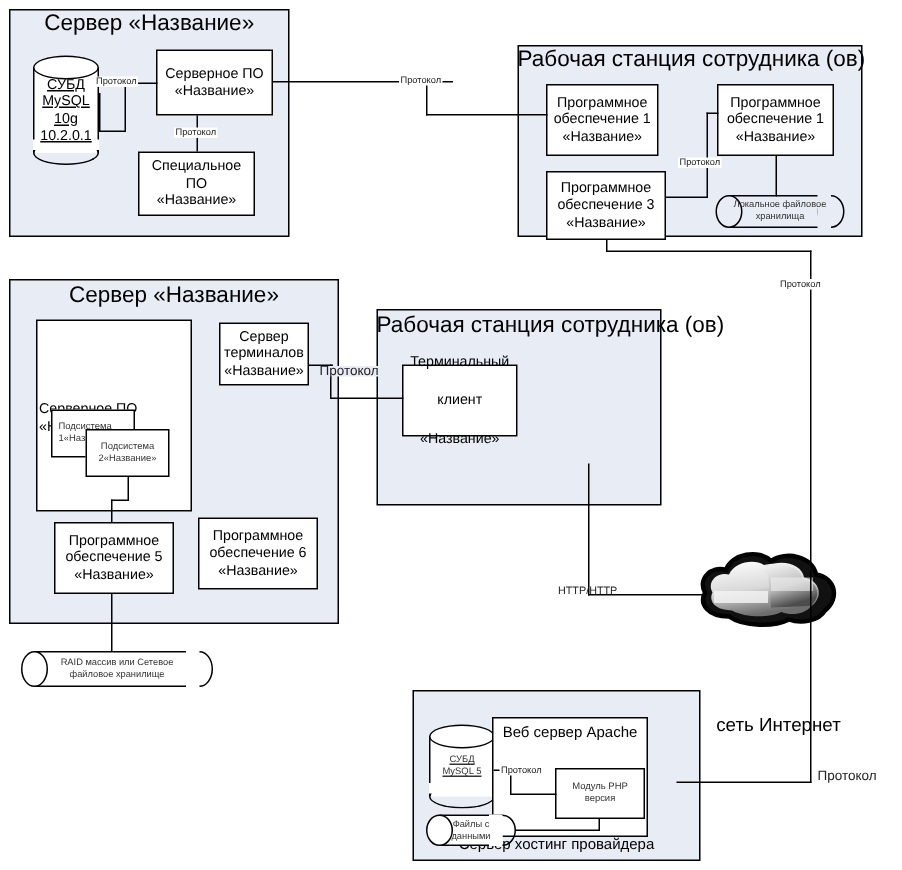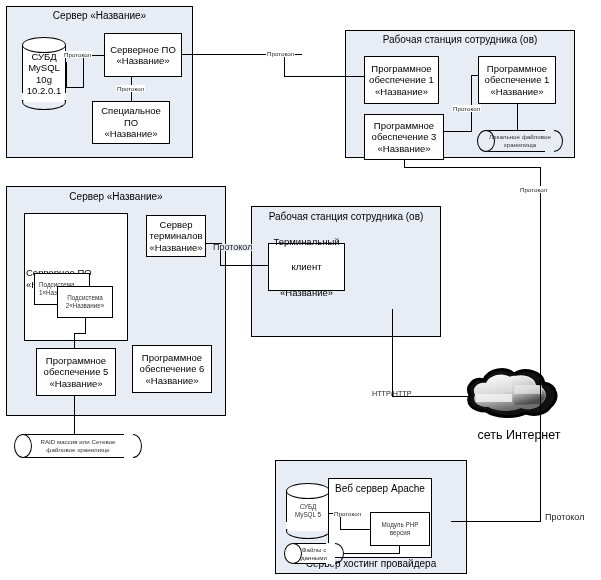--- a/index.html
+++ b/index.html
@@ -2,21 +2,21 @@
 <html><head>
 <meta charset="utf-8">
 <style>
   html,body{margin:0;padding:0;background:#ffffff;}
   body{width:601px;height:580px;position:relative;overflow:hidden;
        font-family:"Liberation Sans","DejaVu Sans",sans-serif;color:#000;}
   #stage{position:absolute;left:0;top:0;width:601px;height:580px;}
 
   
   .panel{position:absolute;background:#e7ecf5;border:1.3px solid #000;box-sizing:border-box;}
-  .panel-title{position:absolute;left:0;right:0;text-align:center;font-size:10px;
+  .panel-title{position:absolute;left:0;right:0;text-align:center;font-size:15px;
                line-height:11px;white-space:nowrap;}
   .box{position:absolute;background:#ffffff;border:1.2px solid #000;box-sizing:border-box;
        display:flex;align-items:center;justify-content:center;text-align:center;
        font-size:9.5px;line-height:11.5px;padding:1px;}
   .box.sm{font-size:6.3px;line-height:8px;color:#333;}
   .box.titlebox{align-items:flex-start;justify-content:center;padding-top:4px;font-size:10.5px;}
   .line{position:absolute;background:#000;}
   .h{height:1.3px;}
   .v{width:1.3px;}
   .lbl{position:absolute;font-size:6.2px;line-height:7px;color:#222;background:#ffffff;
@@ -28,42 +28,42 @@
   .cyl .body{position:absolute;left:0;right:0;top:8px;bottom:8px;background:#fff;
              border-left:1.2px solid #000;border-right:1.2px solid #000;}
   .cyl .top,.cyl .bot{position:absolute;left:0;right:0;height:16px;background:#fff;
              border:1.2px solid #000;border-radius:50%;box-sizing:border-box;}
   .cyl .top{top:0;}
   .cyl .bot{bottom:0;border-top:none;background:transparent;}
   .cyl .bot::after{content:"";position:absolute;left:-1.2px;right:-1.2px;top:-1.2px;height:50%;
              background:#fff;}
   .cyl .txt{position:absolute;left:0;right:0;top:0;bottom:0;display:flex;flex-direction:column;
             align-items:center;justify-content:center;text-align:center;font-size:9.5px;
-            line-height:11.5px;z-index:3;}
+            line-height:11.5px;z-index:3;text-decoration:underline;}
   .cyl .txt.sm{font-size:6.3px;line-height:8px;color:#333;}
 
   
   .hcyl{position:absolute;}
   .hcyl .body{position:absolute;left:9px;right:9px;top:0;bottom:0;background:#e7ecf5;
               border-top:1.2px solid #000;border-bottom:1.2px solid #000;box-sizing:border-box;}
   .hcyl .cap{position:absolute;top:0;bottom:0;width:18px;border:1.2px solid #000;
              border-radius:50%;background:#e7ecf5;box-sizing:border-box;}
   .hcyl .cap.l{left:0;}
   .hcyl .cap.r{right:0;background:transparent;}
   .hcyl .cap.r::after{content:"";position:absolute;left:-1.2px;top:-1.2px;bottom:-1.2px;width:55%;
              background:#e7ecf5;}
   .hcyl .txt{position:absolute;left:0;right:0;top:0;bottom:0;display:flex;flex-direction:column;
              align-items:center;justify-content:center;text-align:center;font-size:6.2px;
              line-height:8px;color:#333;z-index:3;}
   .hcyl.white .body,.hcyl.white .cap,.hcyl.white .cap.r::after{background:#ffffff;}
   .hcyl.white .cap.r{background:transparent;}
 
   
   .cloud{position:absolute;}
-  .cloud-label{position:absolute;font-size:12.5px;line-height:14px;white-space:nowrap;}
+  .cloud-label{position:absolute;font-size:12.5px;line-height:14px;white-space:nowrap;margin-top:48px;}
 </style>
 </head>
 <body>
 
 <div id="stage">
 
   <div class="panel" style="left:6px;top:6px;width:187px;height:152px;"></div>
   <div class="panel-title" style="left:6px;top:10px;width:187px;">Сервер «Название»</div>
 
   <div class="cyl" style="left:22px;top:37px;width:44px;height:73px;">

